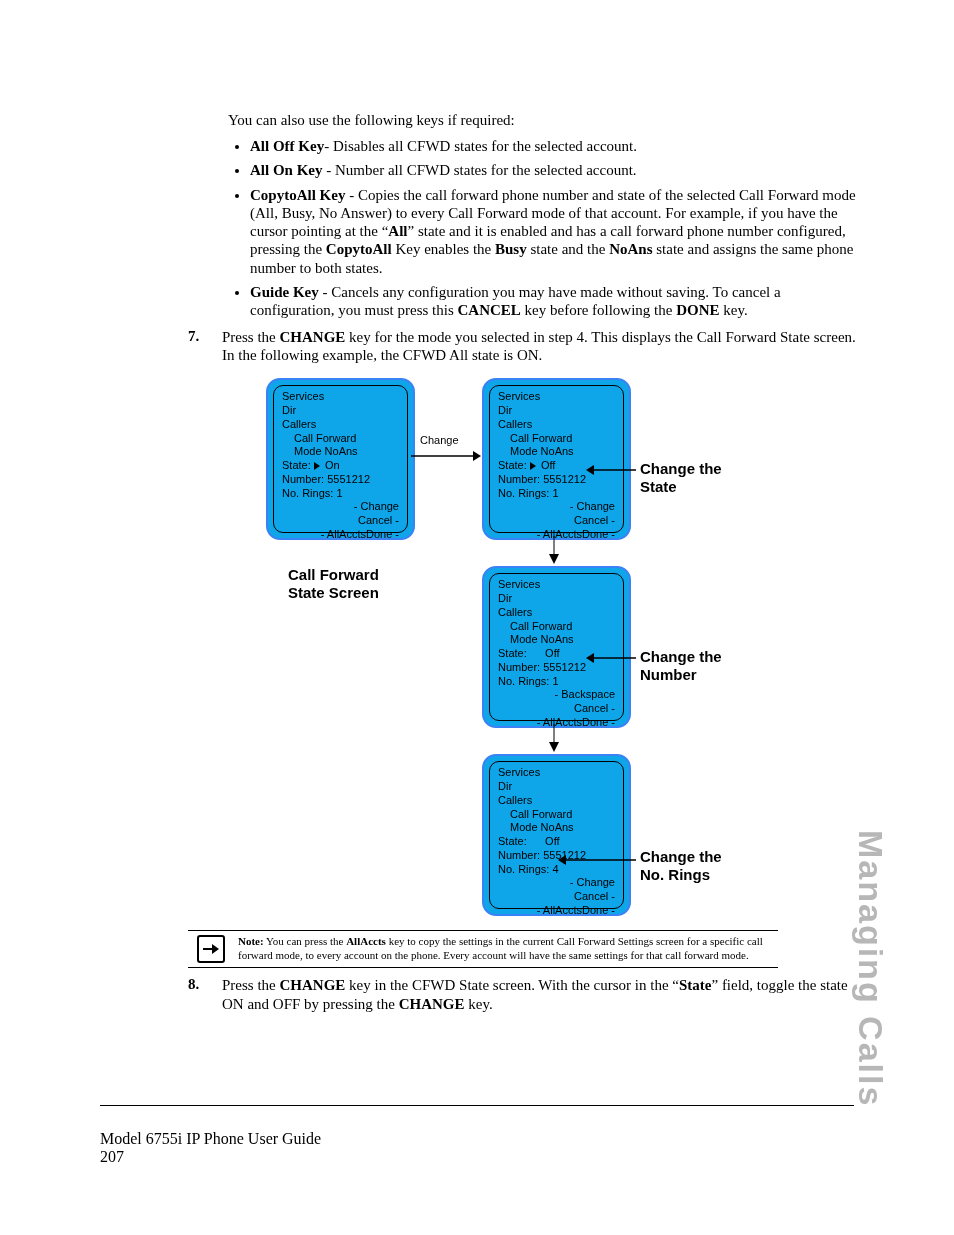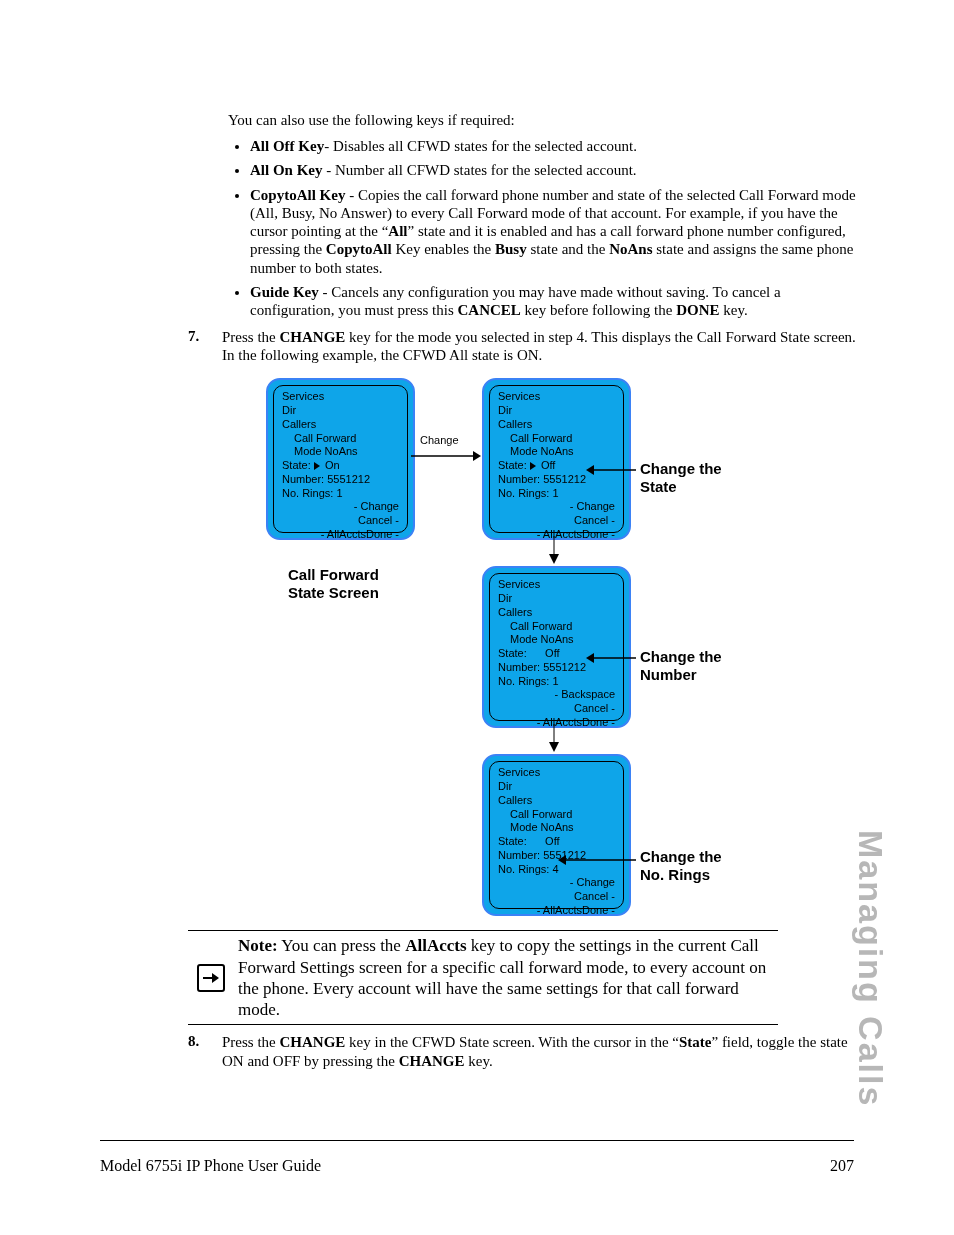--- a/index.html
+++ b/index.html
@@ -125,21 +125,21 @@
   .note-icon .box {
     width: 24px; height: 24px;
     border: 2px solid #000;
     border-radius: 3px;
     display: flex;
     align-items: center;
     justify-content: center;
   }
   .note-text {
     flex: 1;
-    font-size: 17px;
+    font-size: 11px;
     line-height: 1.25;
     padding-left: 4px;
   }
 
   
   .sidebar {
     position: absolute;
     right: 64px;
     top: 830px;
     font-family: Arial, Helvetica, sans-serif;
@@ -148,27 +148,28 @@
     color: #b7b7b7;
     writing-mode: vertical-rl;
     letter-spacing: 2px;
   }
 
   
   .footer {
     position: absolute;
     left: 100px;
     right: 100px;
-    bottom: 60px;
+    bottom: 69px;
     border-top: 1px solid #000;
-    padding-top: 16px;
+    padding-top: 24px;
     display: flex;
     justify-content: space-between;
     font-size: 16px;
     font-family: "Times New Roman", Times, serif;
+    flex-direction: column;
   }
 </style>
 </head>
 <body>
 
 <div class="page">
 
   <p class="intro">You can also use the following keys if required:</p>
 
   <ul class="keys">

